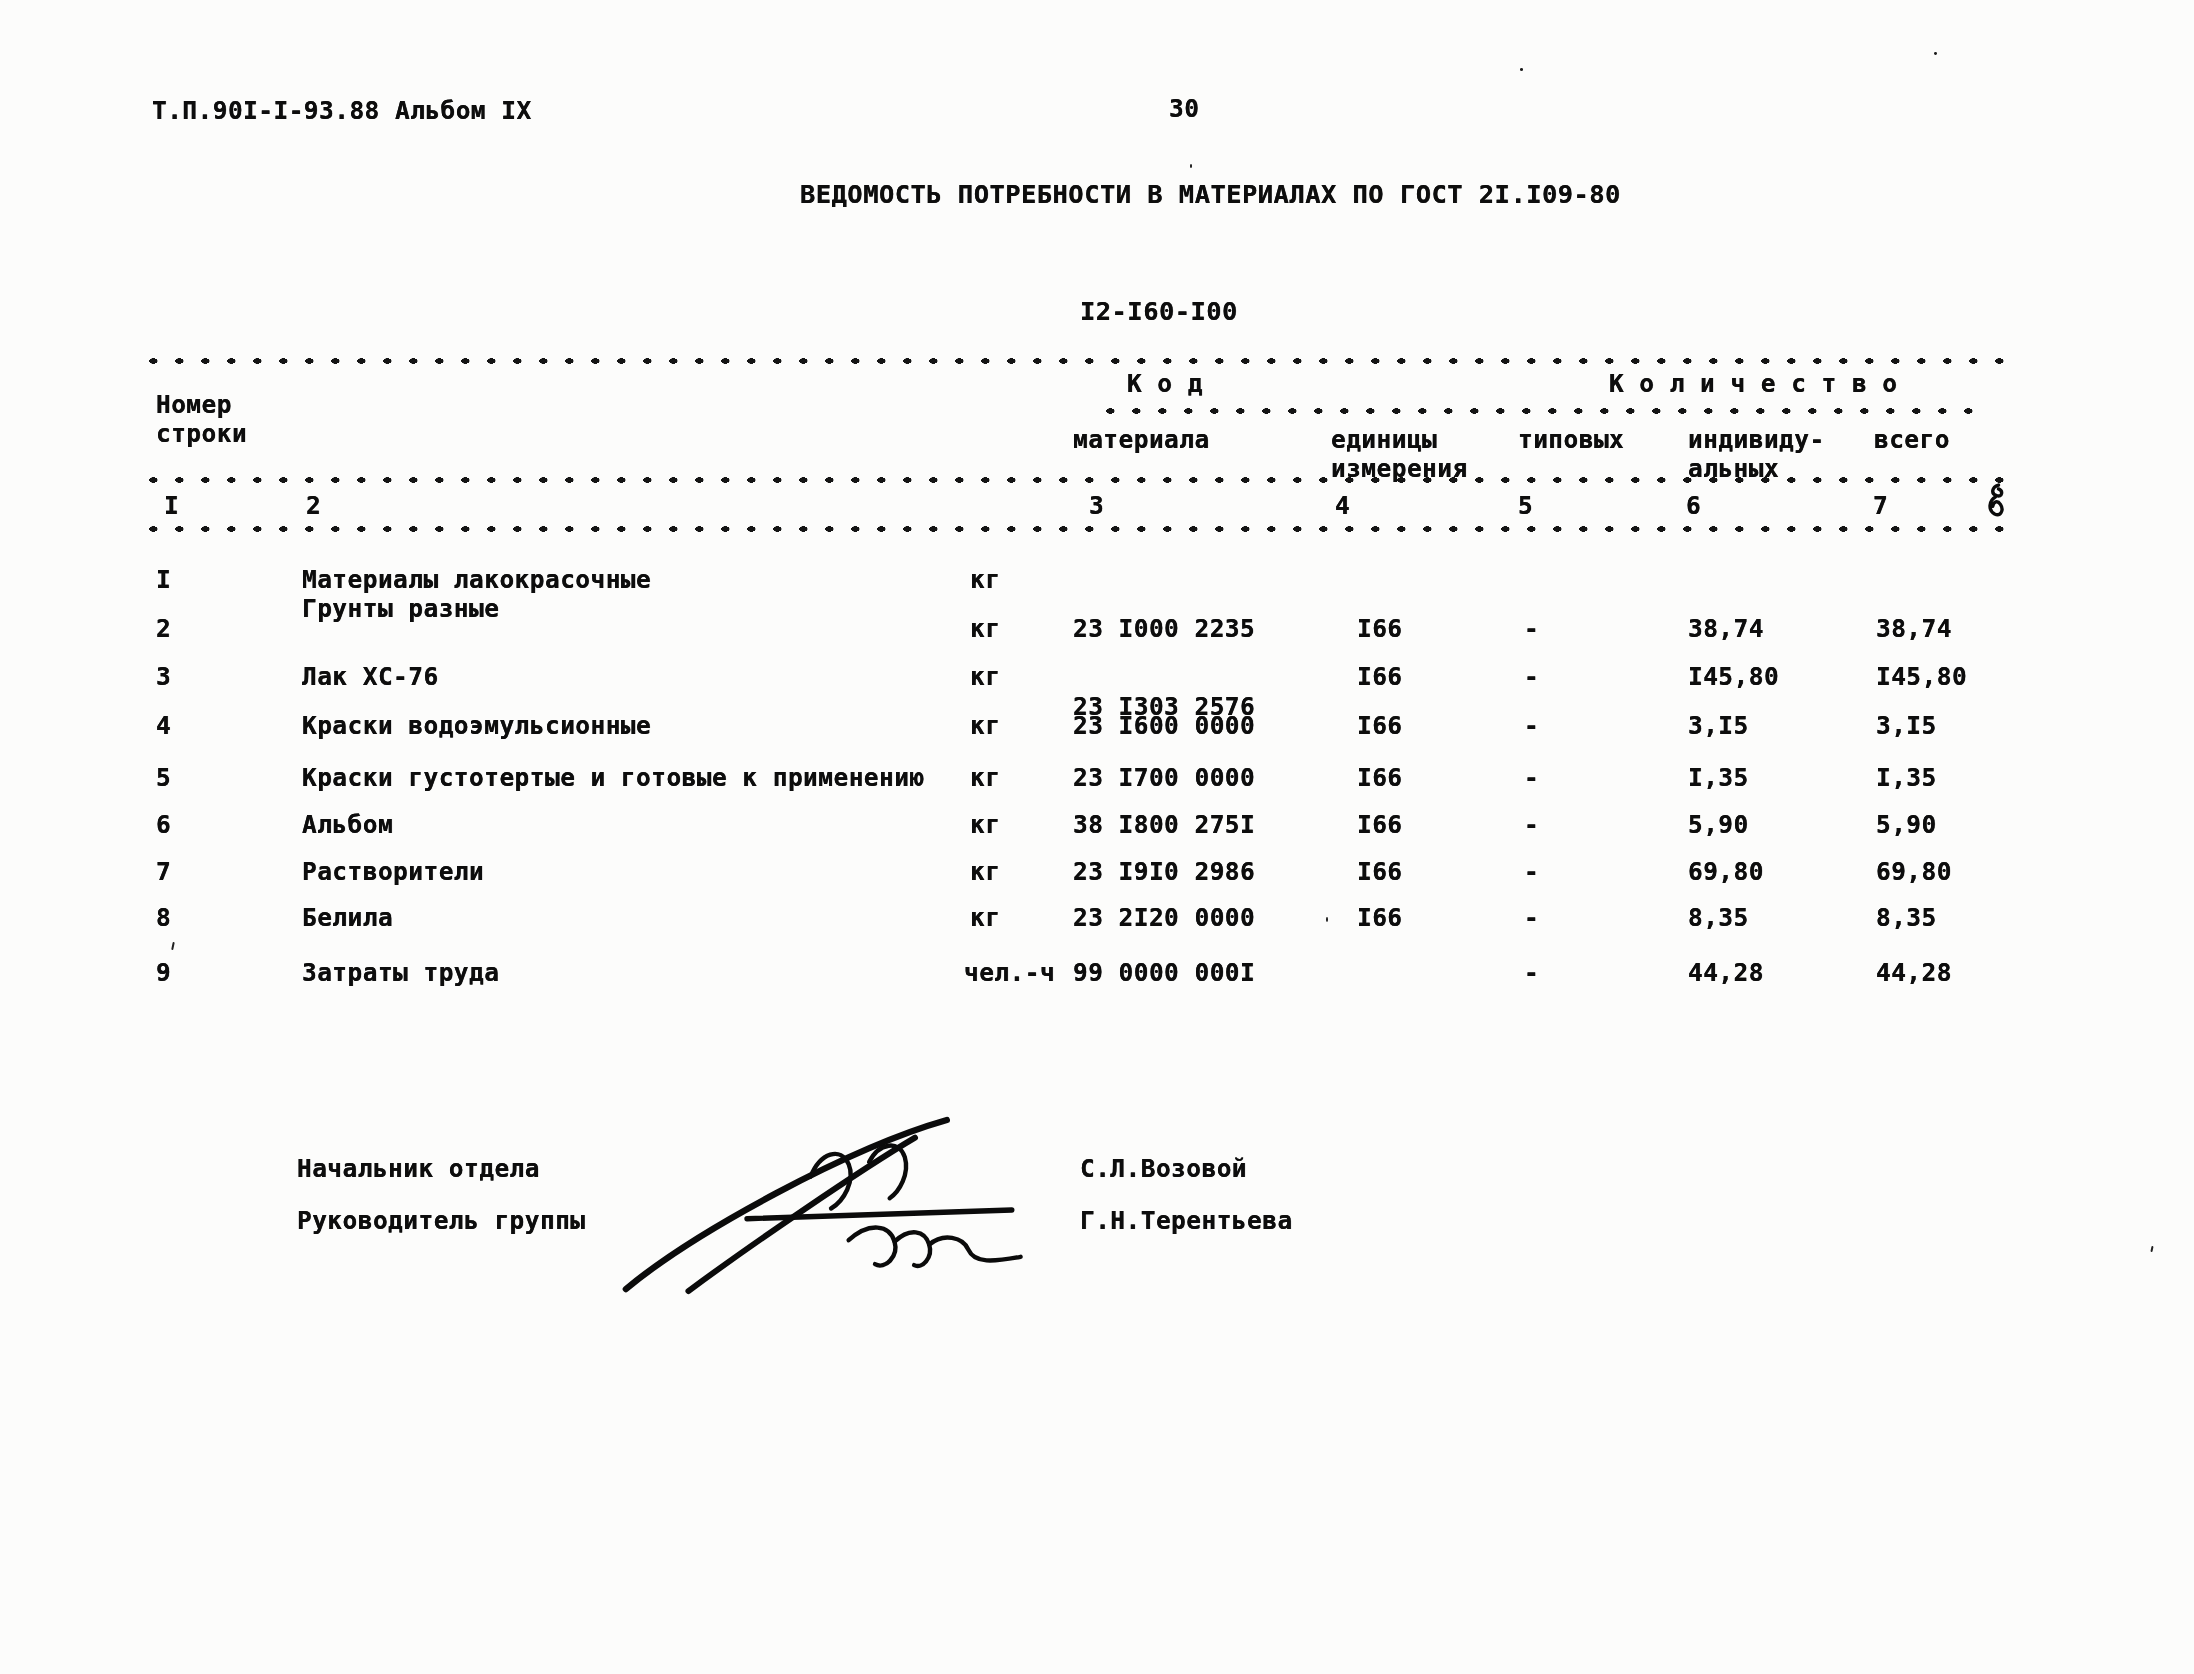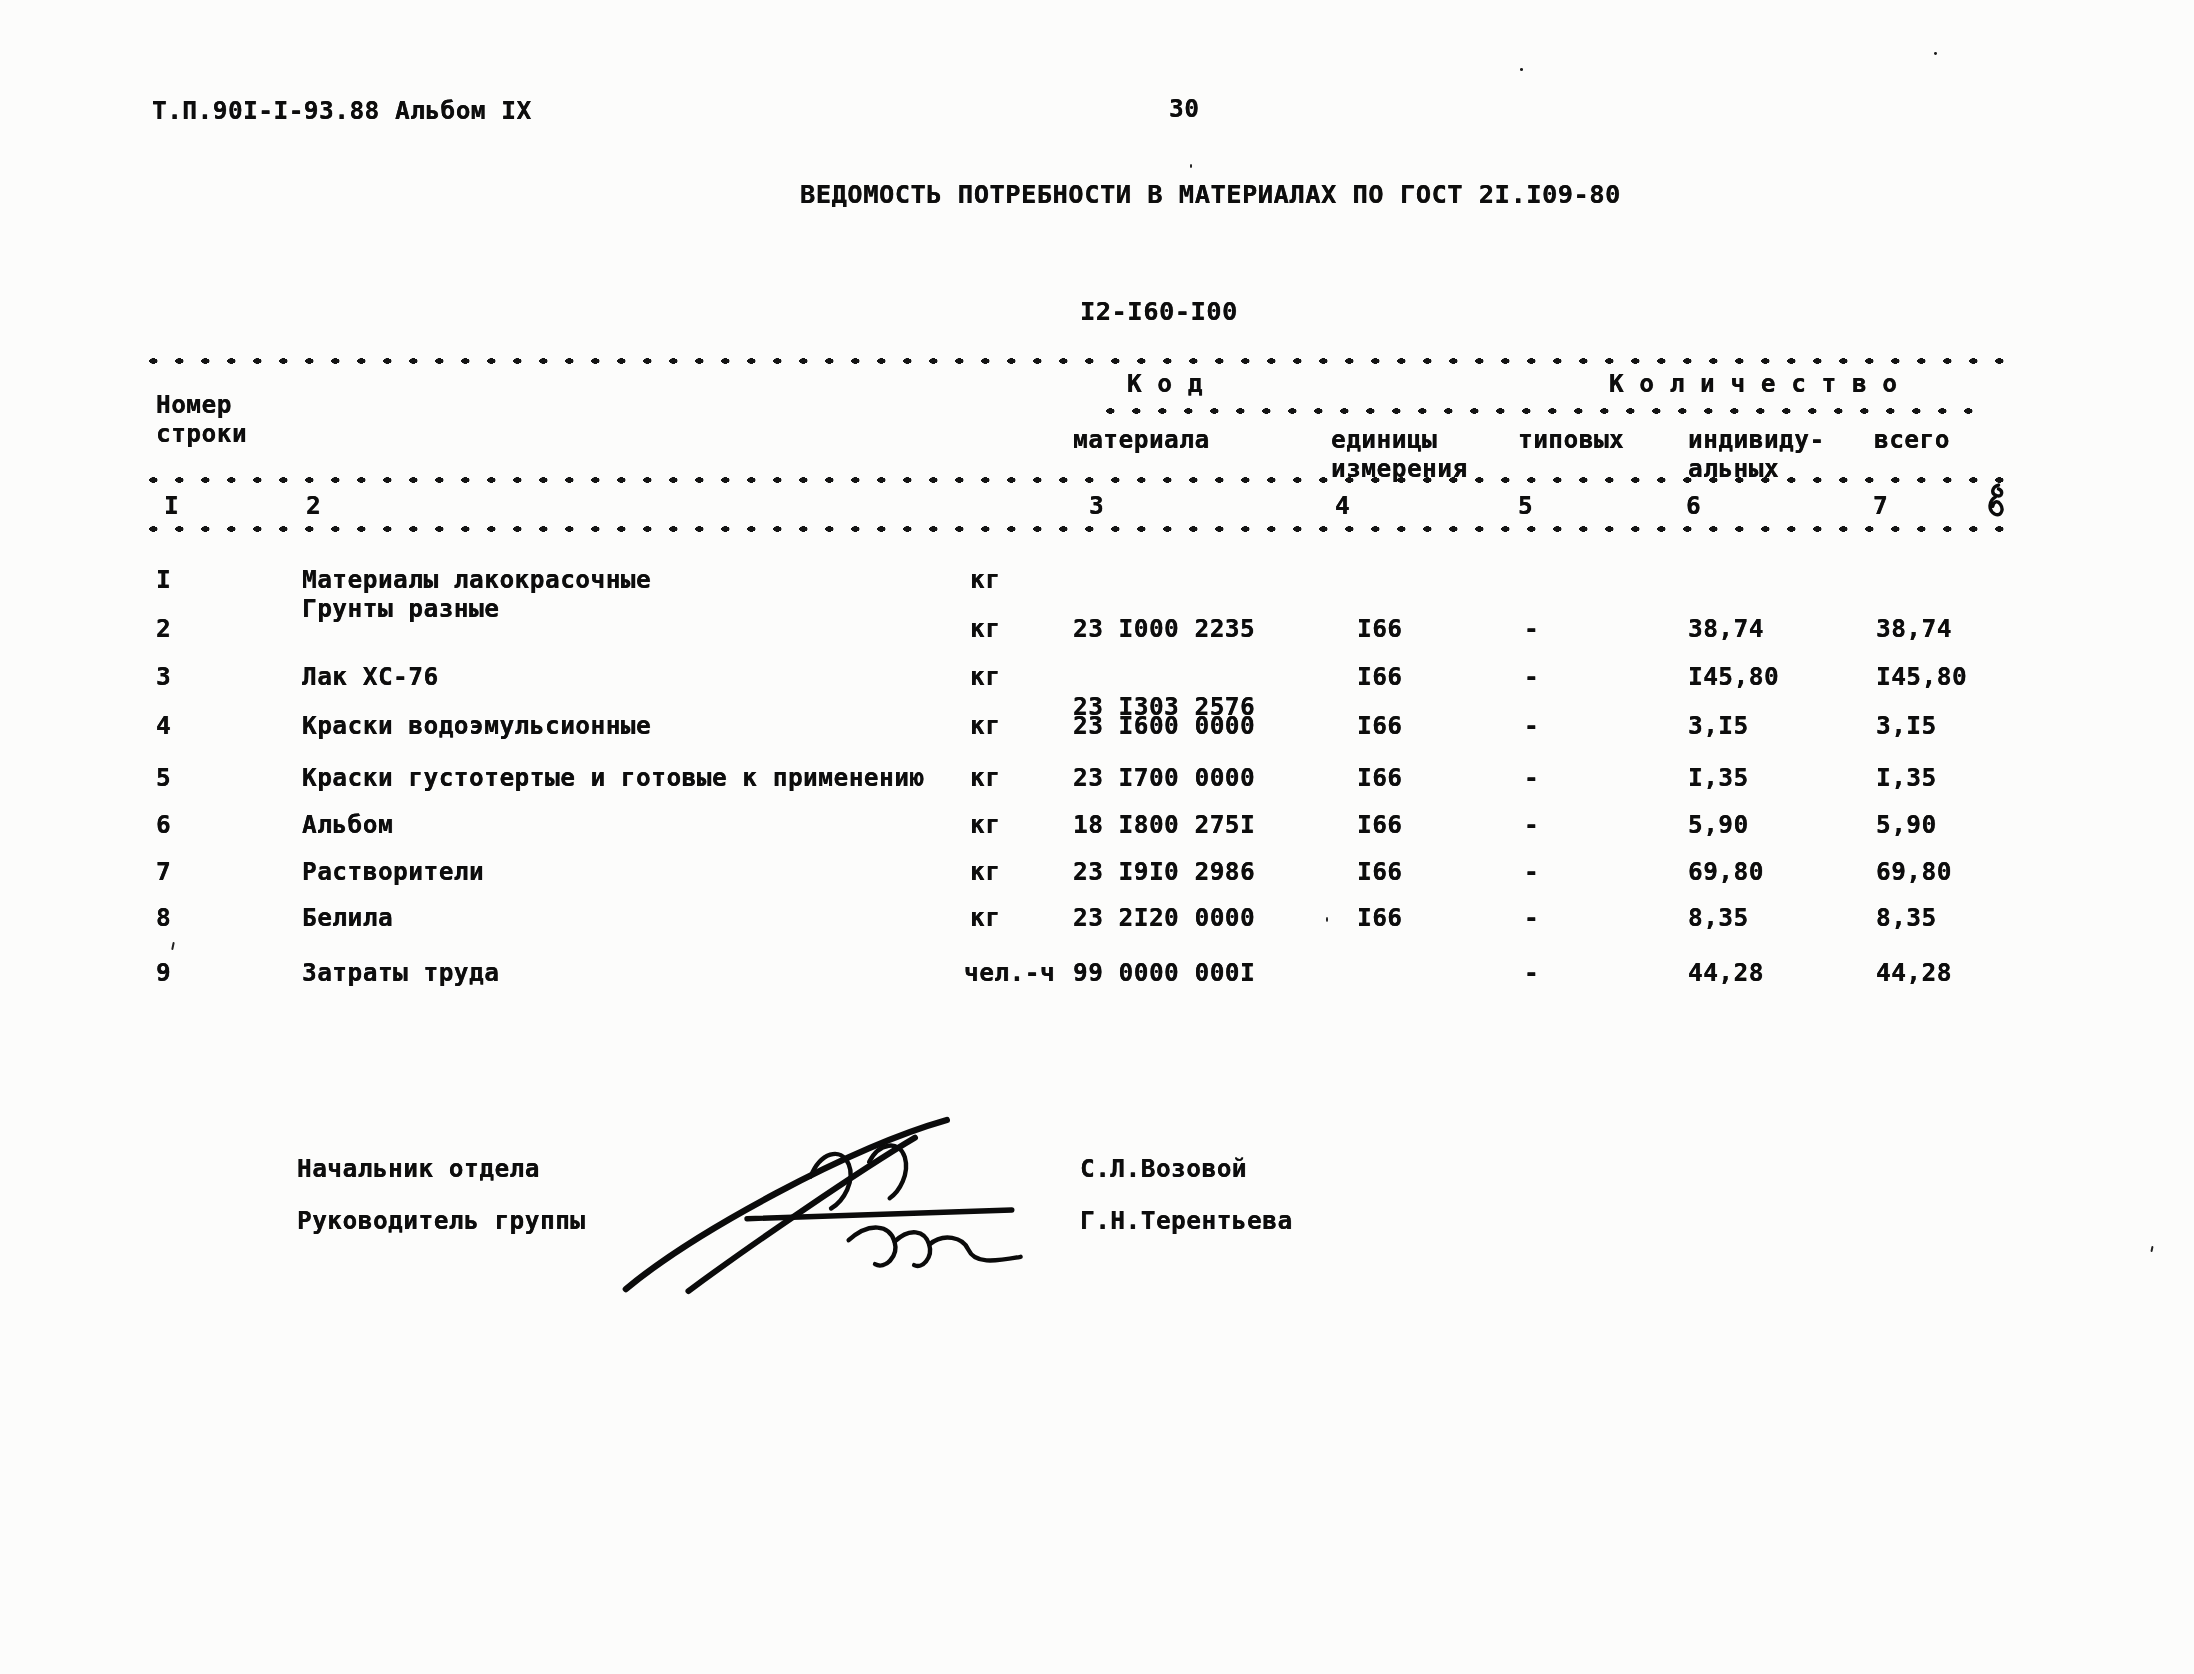--- a/index.html
+++ b/index.html
@@ -114,21 +114,21 @@
     <div class="t" style="left:1357px;top:764px;">I66</div>
     <div class="t" style="left:1524px;top:764px;">-</div>
     <div class="t" style="left:1688px;top:764px;">I,35</div>
     <div class="t" style="left:1876px;top:764px;">I,35</div>
   </div>
 
   <div>
     <div class="t" style="left:156px;top:811px;">6</div>
     <div class="t" style="left:302px;top:811px;">Альбом</div>
     <div class="t" style="left:970px;top:811px;">кг</div>
-    <div class="t" style="left:1073px;top:811px;">18 I800 275I</div>
+    <div class="t" style="left:1073px;top:811px;">38 I800 275I</div>
     <div class="t" style="left:1357px;top:811px;">I66</div>
     <div class="t" style="left:1524px;top:811px;">-</div>
     <div class="t" style="left:1688px;top:811px;">5,90</div>
     <div class="t" style="left:1876px;top:811px;">5,90</div>
   </div>
 
   <div>
     <div class="t" style="left:156px;top:858px;">7</div>
     <div class="t" style="left:302px;top:858px;">Растворители</div>
     <div class="t" style="left:970px;top:858px;">кг</div>

